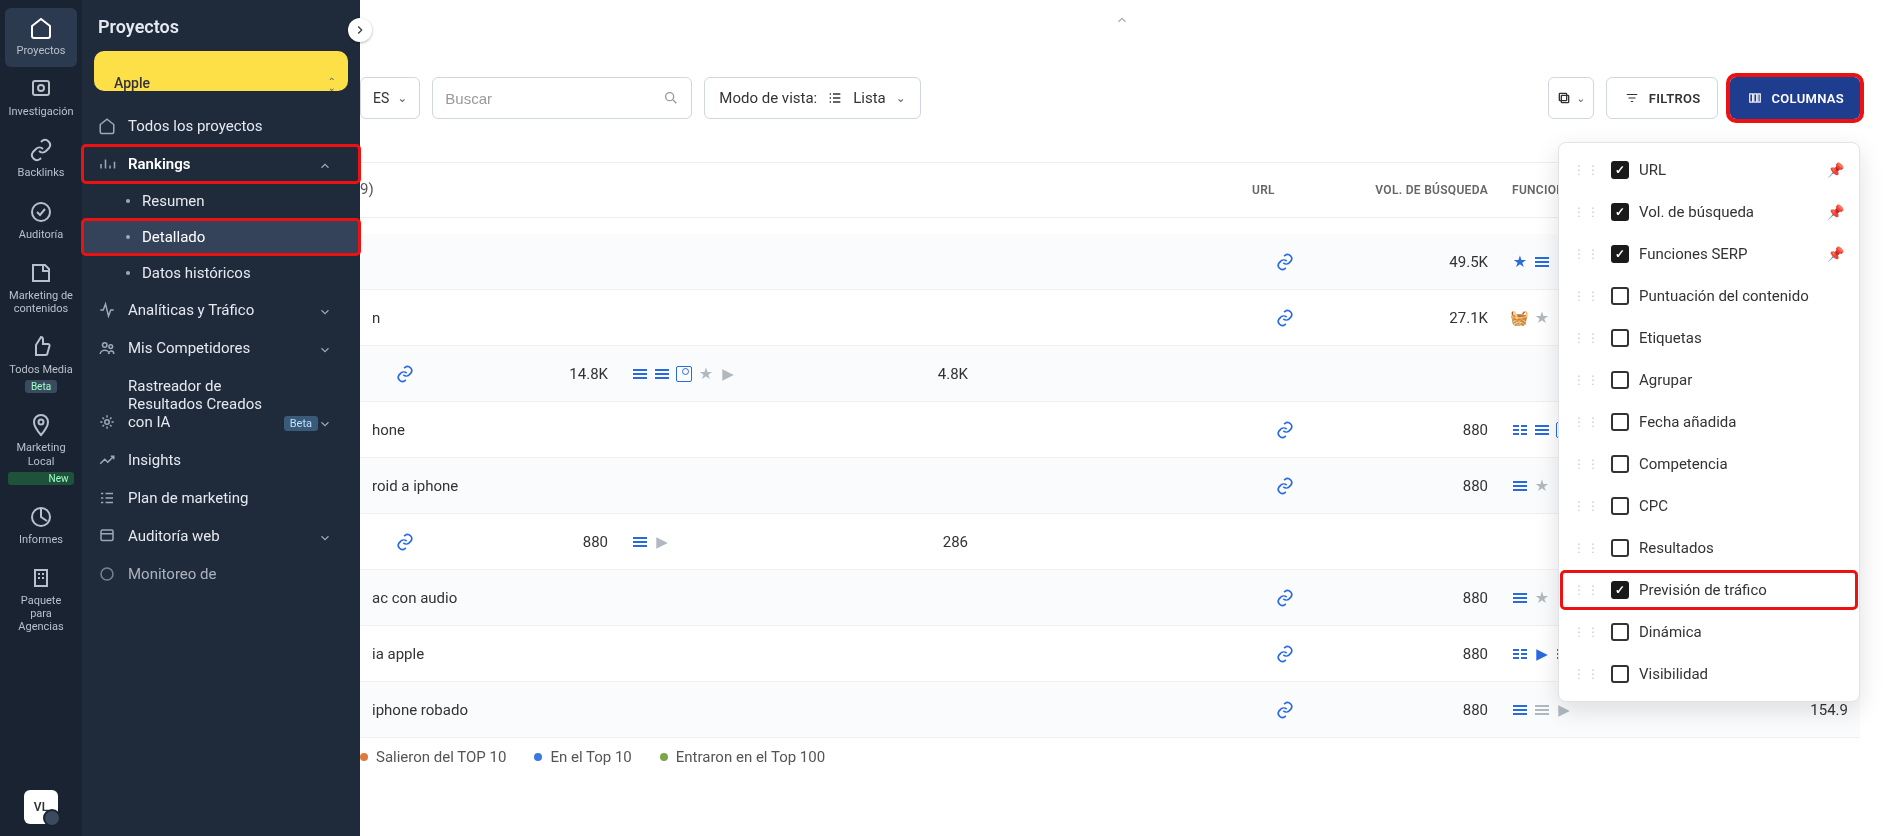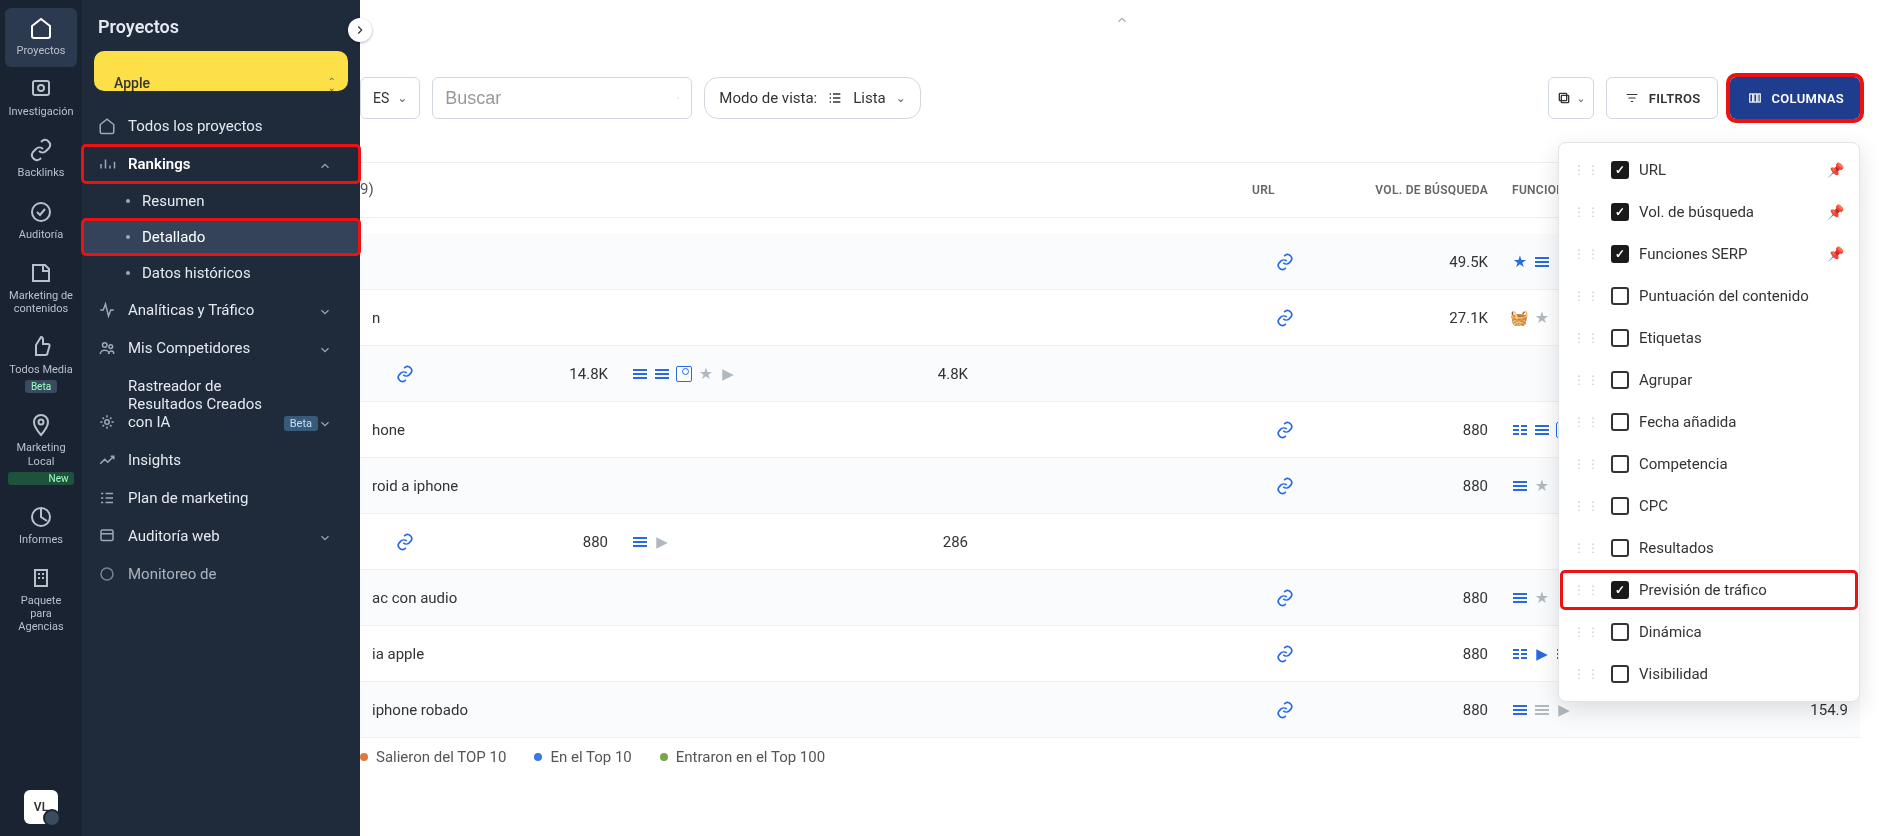--- a/index.html
+++ b/index.html
@@ -38,24 +38,24 @@
 .sub-item .dot { width: 4px; height: 4px; border-radius: 50%; background: #9da8b8; margin-right: 12px; }
 .sub-item.active { background: #35435a; color: #fff; }
 
 
 .main { position: absolute; left: 360px; top: 0; right: 0; height: 100%; background: #fff; }
 .top-collapse { position: absolute; top: 10px; left: 50%; transform: translateX(-50%); color: #999; cursor: pointer; font-size: 18px; z-index: 2; }
 .toolbar { position: absolute; top: 74px; left: 0; right: 24px; height: 48px; display: flex; align-items: center; gap: 12px; padding-left: 0; }
 .tb-dropdown-partial { height: 42px; border: 1px solid #d0d7de; border-radius: 6px; display: flex; align-items: center; padding: 0 12px; gap: 8px; cursor: pointer; background: #fff; }
 .tb-dropdown-partial .chev { font-size: 12px; color: #666; }
 .search-box { height: 42px; width: 260px; border: 1px solid #d0d7de; border-radius: 6px; display: flex; align-items: center; padding: 0 12px; background: #fff; }
-.search-box input { border: none; outline: none; flex: 1; font-size: 18px; color: #333; }
+.search-box input { border: none; outline: none; flex: 1; font-size: 15px; color: #333; }
 .search-box input::placeholder { color: #999; }
 .search-box svg { width: 16px; height: 16px; stroke: #999; fill: none; }
-.viewmode { height: 42px; border: 1px solid #d0d7de; border-radius: 14px; display: flex; align-items: center; padding: 0 14px; gap: 10px; background: #fff; cursor: pointer; }
+.viewmode { height: 42px; border: 1px solid #d0d7de; border-radius: 6px; display: flex; align-items: center; padding: 0 14px; gap: 10px; background: #fff; cursor: pointer; }
 .viewmode .lbl { color: #333; font-size: 15px; }
 .viewmode svg { width: 16px; height: 16px; stroke: #333; fill: none; }
 .viewmode .val { font-size: 15px; }
 .viewmode .chev { font-size: 12px; color: #666; }
 .tb-spacer { flex: 1; }
 .copy-btn { height: 42px; width: 46px; border: 1px solid #d0d7de; border-radius: 6px; display: flex; align-items: center; justify-content: center; gap: 4px; background: #fff; cursor: pointer; }
 .copy-btn svg { width: 16px; height: 16px; stroke: #333; fill: none; }
 .copy-btn .chev { font-size: 11px; color: #666; }
 .filters-btn { height: 42px; border: 1px solid #d0d7de; border-radius: 6px; display: flex; align-items: center; gap: 8px; padding: 0 16px; background: #fff; cursor: pointer; font-weight: 600; font-size: 13px; letter-spacing: .3px; }
 .filters-btn svg { width: 18px; height: 14px; stroke: #333; fill: none; }

